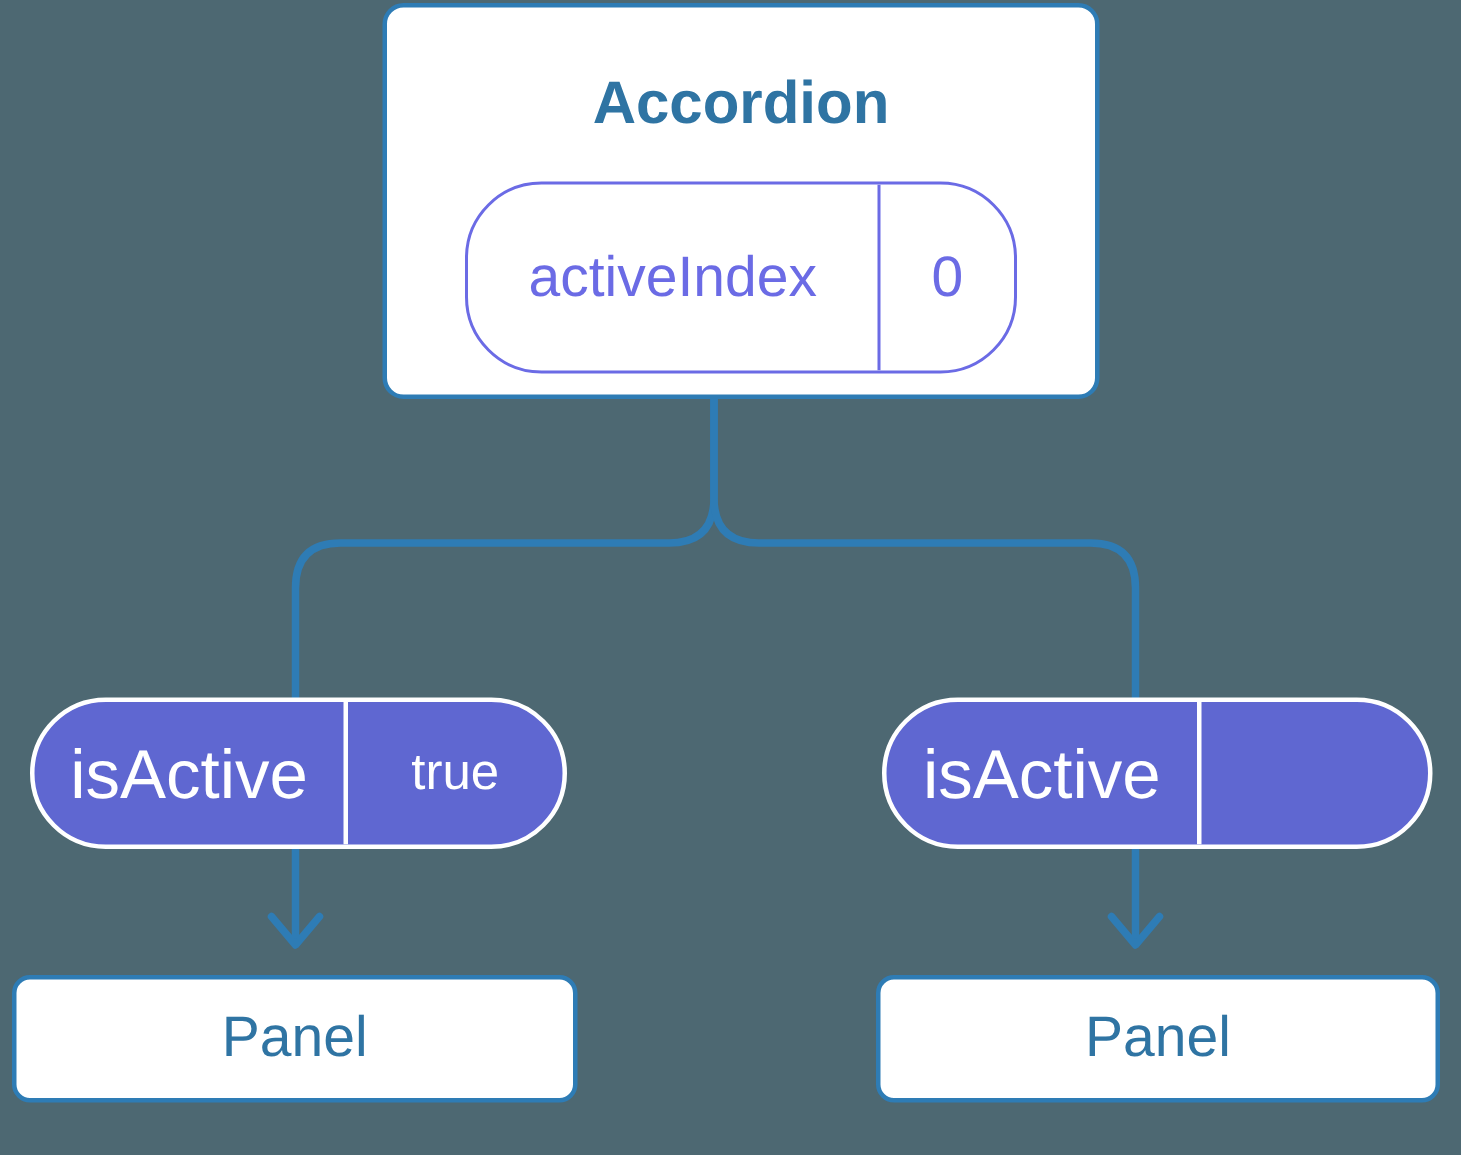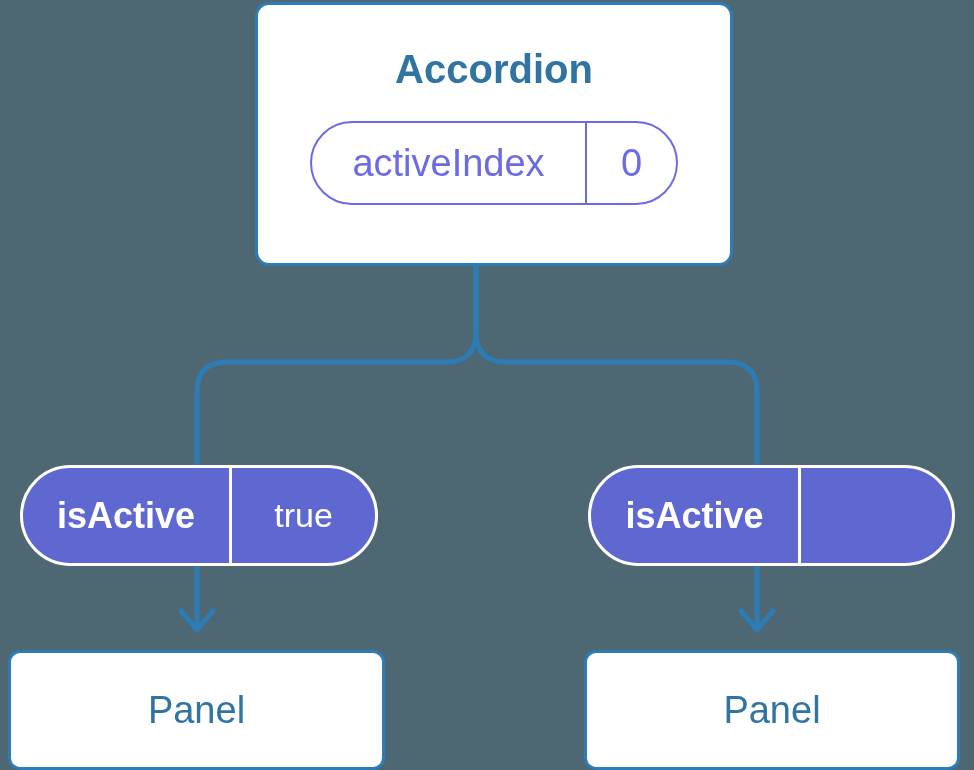--- a/index.html
+++ b/index.html
@@ -56,21 +56,21 @@
   .root-title {
     margin-top: 44px;
     font-size: 40px;
     font-weight: 600;
     color: var(--heading-text);
     line-height: 1;
   }
   .state-pill {
     margin-top: 32px;
     width: 368px;
-    height: 84px;
+    height: 128px;
     border: 2px solid var(--state-purple);
     border-radius: 51px;
     display: flex;
     align-items: stretch;
     background: var(--card-bg);
     overflow: hidden;
   }
   .state-pill .seg-name {
     width: 275px;
     display: flex;
@@ -97,40 +97,40 @@
     border-radius: 51px;
     display: flex;
     align-items: stretch;
     overflow: hidden;
   }
   .prop-pill .seg-name {
     display: flex;
     align-items: center;
     justify-content: center;
     border-right: 3px solid #FFFFFF;
-    font-size: 36px;
-    font-weight: 700;
+    font-size: 46px;
+    font-weight: 400;
     color: var(--prop-text);
   }
   .prop-pill .seg-value {
     flex: 1;
     display: flex;
     align-items: center;
     justify-content: center;
     font-size: 34px;
     font-weight: 500;
     color: var(--prop-text);
   }
   .prop-pill.left { left: 20px; width: 358px; }
   .prop-pill.left .seg-name { width: 209px; }
   .prop-pill.right { left: 588px; width: 367px; }
   .prop-pill.right .seg-name { width: 210px; }
   .panel-card {
     top: 650px;
-    height: 120px;
+    height: 85px;
     border-radius: 12px;
     display: flex;
     align-items: center;
     justify-content: center;
     font-size: 38px;
     font-weight: 500;
     color: var(--heading-text);
   }
   .panel-card.left { left: 8px; width: 377px; }
   .panel-card.right { left: 584px; width: 376px; }

